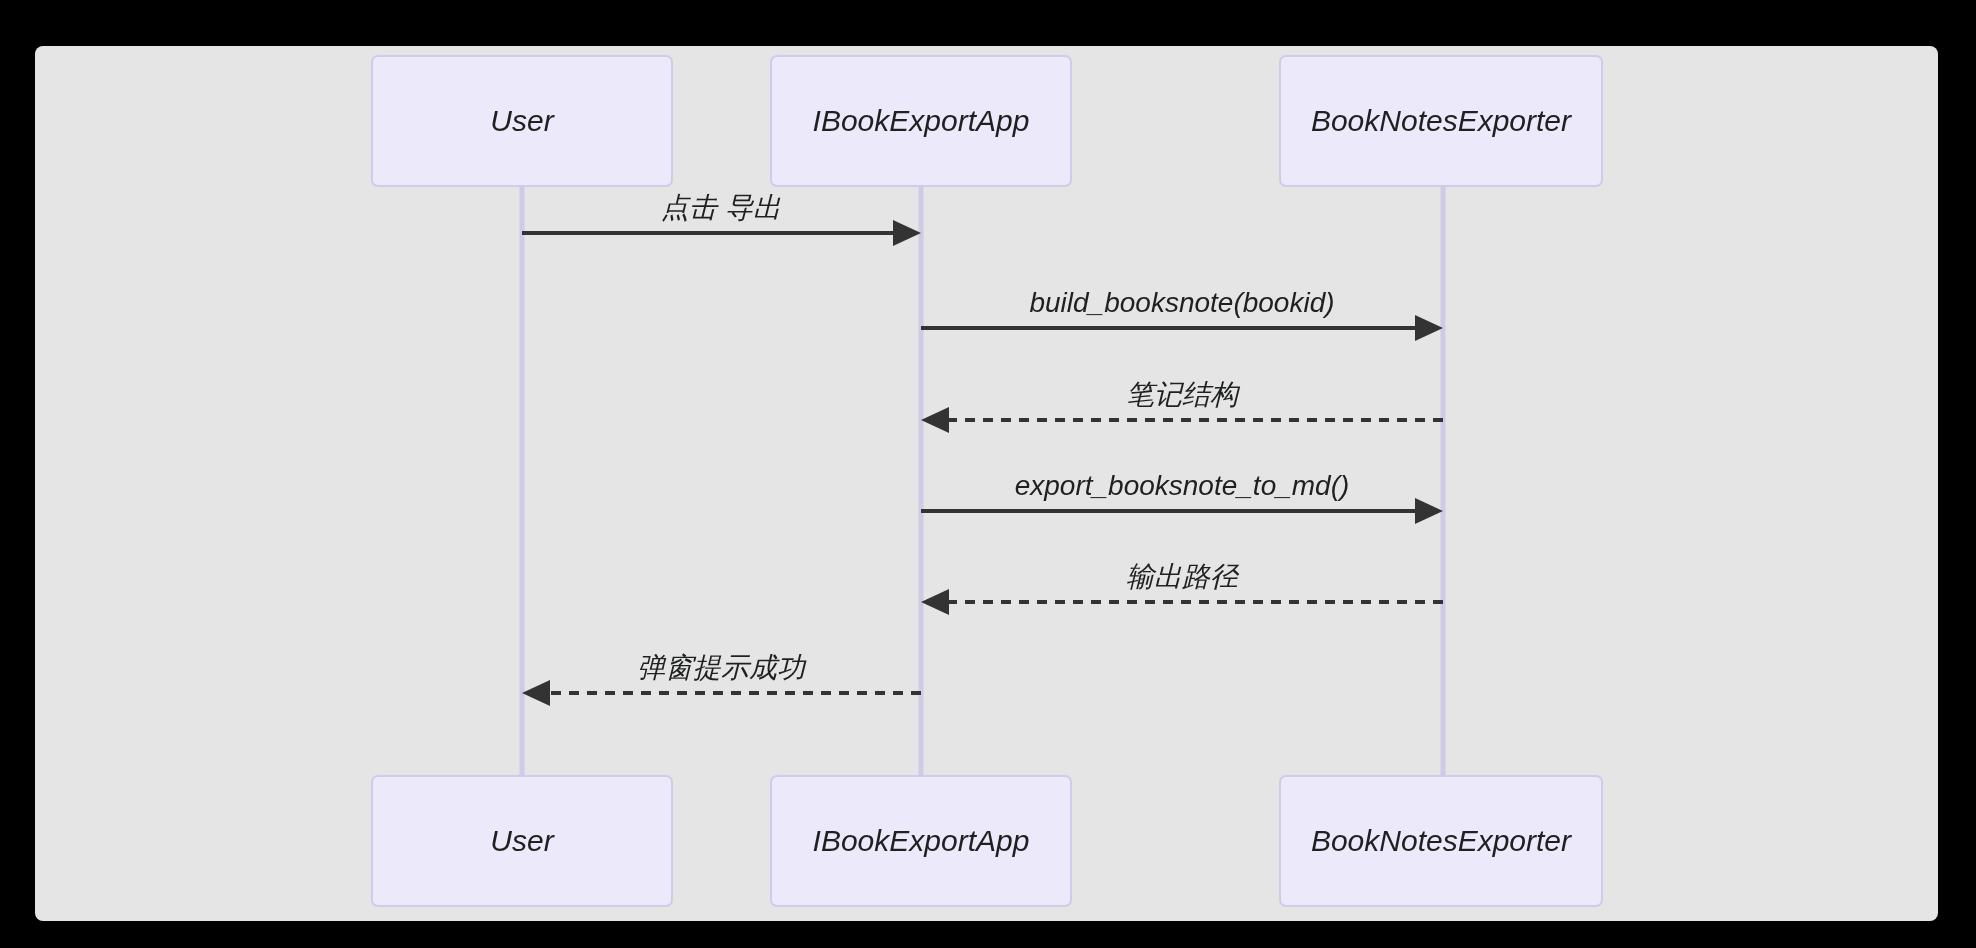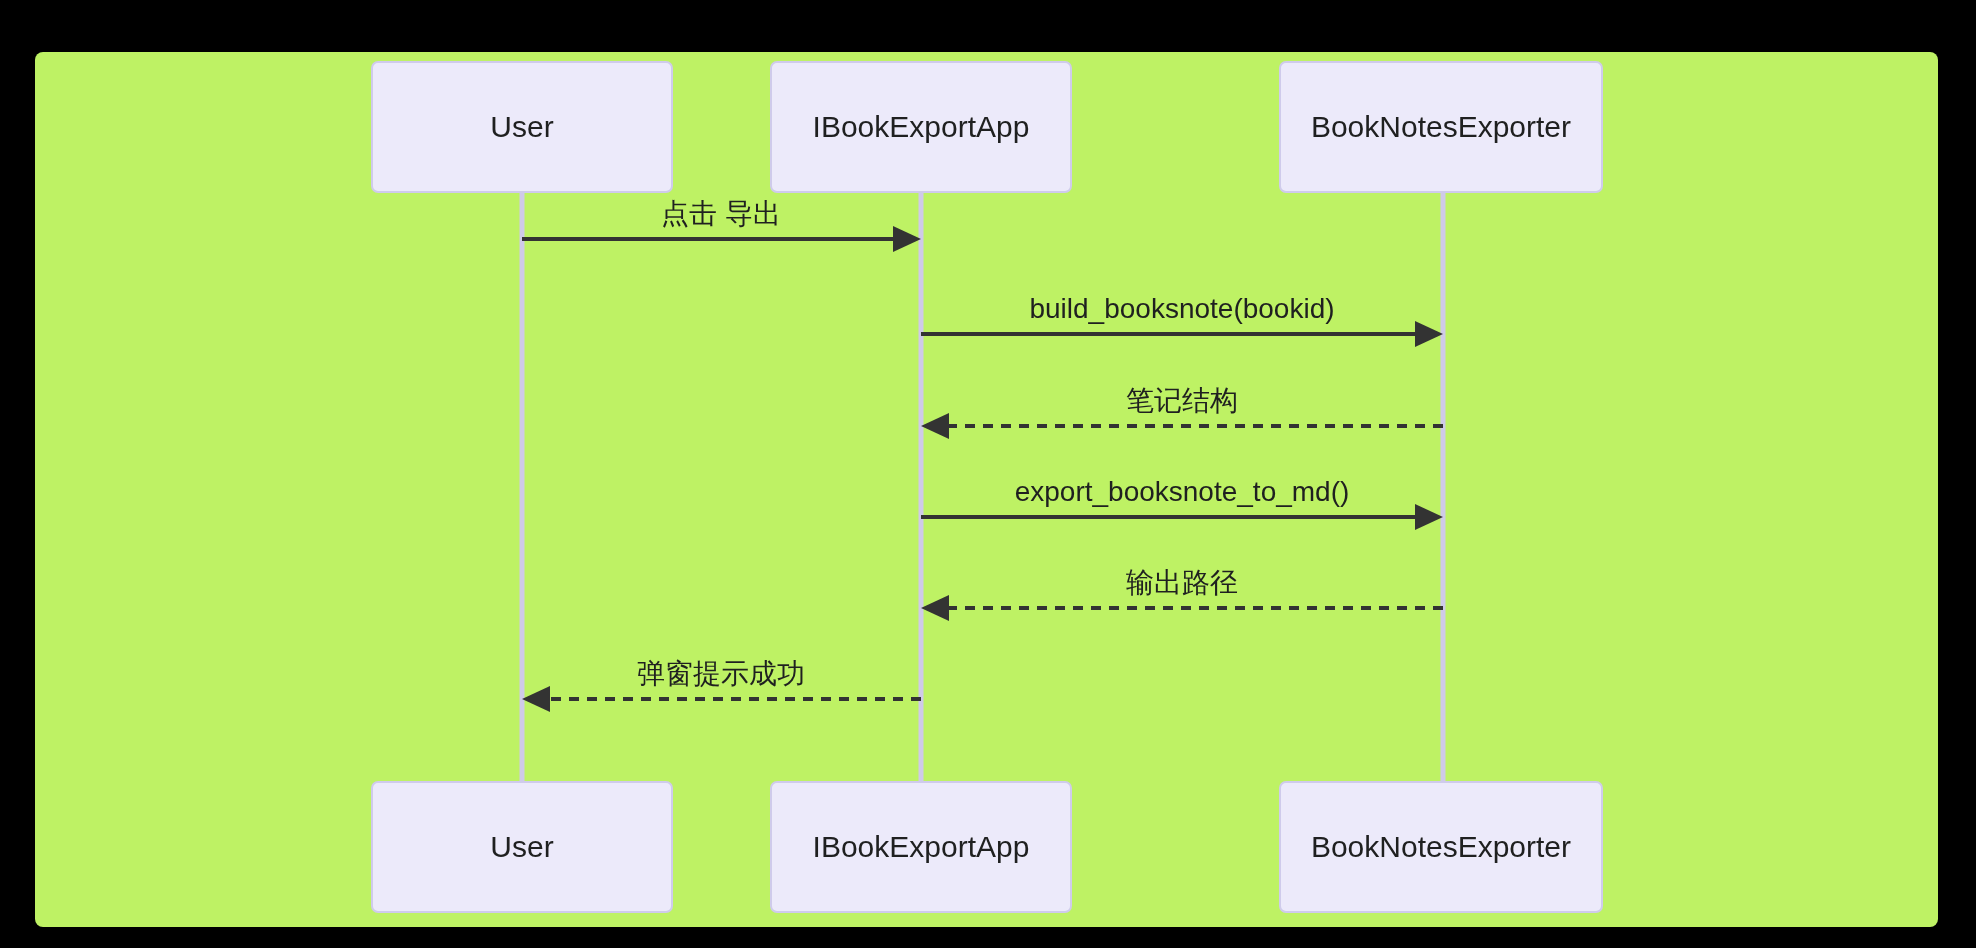--- a/index.html
+++ b/index.html
@@ -15,26 +15,27 @@
     font-family: "Liberation Sans", "DejaVu Sans", sans-serif;
   }
   #diagram-root {
     position: relative;
     width: 1976px;
     height: 948px;
   }
   #canvas {
     position: absolute;
     left: 35px;
-    top: 52px;
+    top: 46px;
     width: 1903px;
     height: 875px;
-    background: #bef264;
+    background: #e5e5e5;
     border-radius: 8px;
     overflow: hidden;
+    font-style: italic;
   }
   #svg-layer {
     position: absolute;
     left: 0;
     top: 0;
     width: 1903px;
     height: 875px;
     display: block;
   }
   .participant-box-rect {

